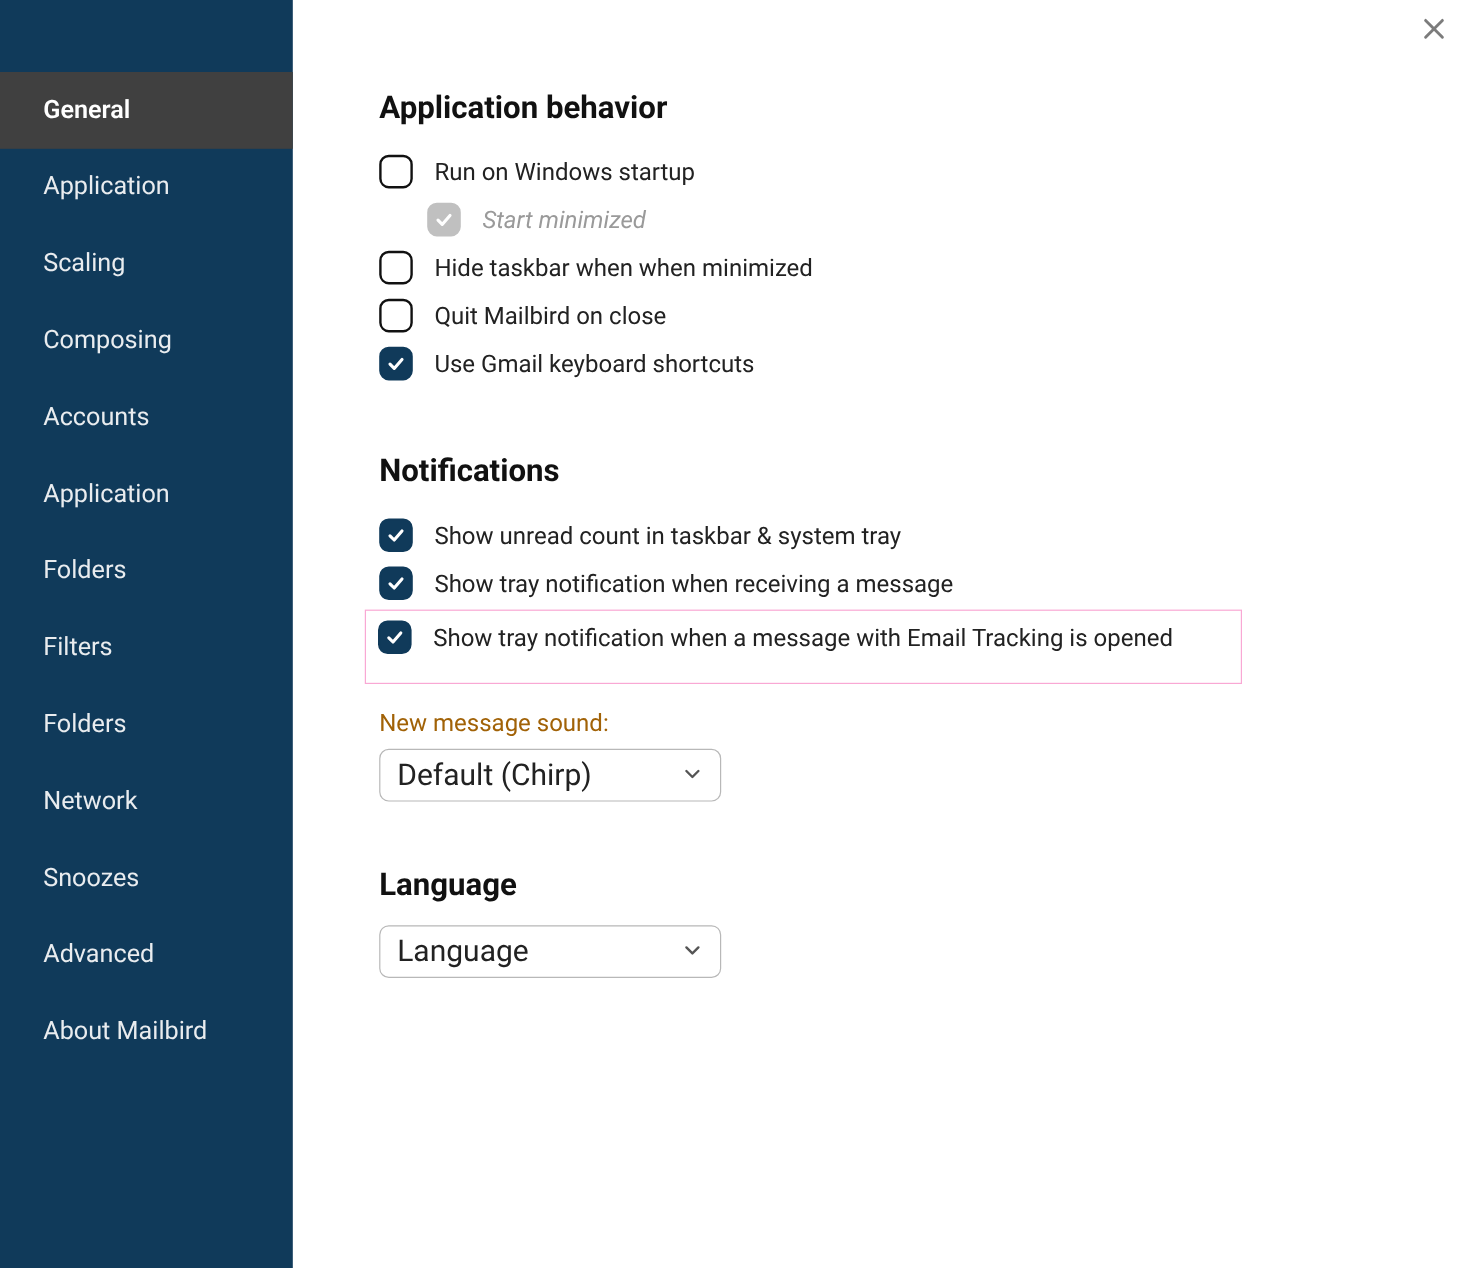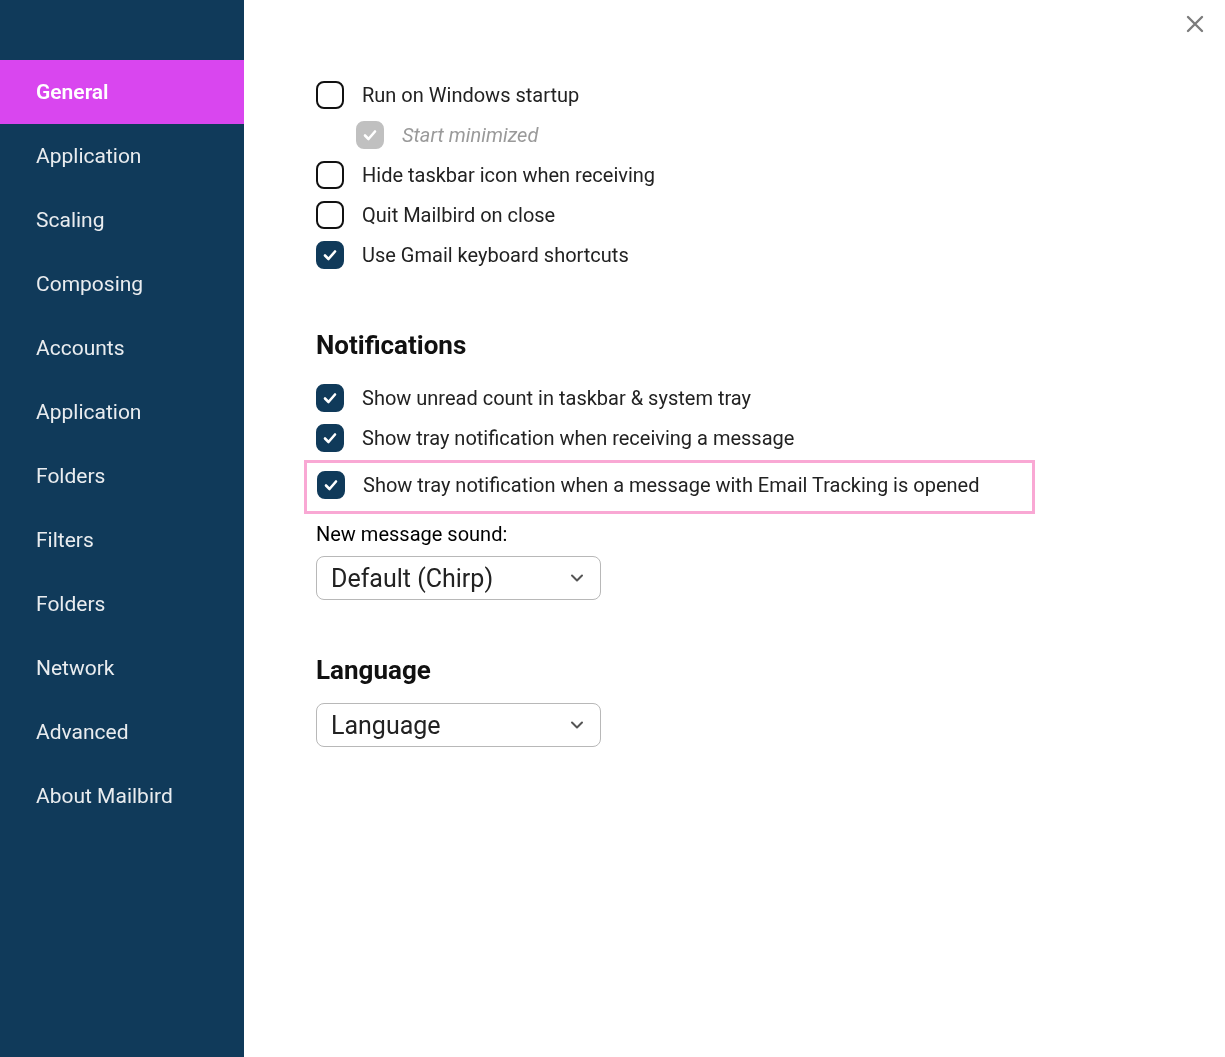--- a/index.html
+++ b/index.html
@@ -18,21 +18,21 @@
       padding-top: 60px;
       flex-shrink: 0;
     }
     .sidebar-item {
       padding: 20px 0 20px 36px;
       color: #e9ecef;
       font-size: 21px;
       cursor: pointer;
     }
     .sidebar-item.active {
-      background: #d946ef;
+      background: #404040;
       color: #ffffff;
       font-weight: 600;
     }
     .content {
       flex: 1;
       padding: 75px 40px 40px 72px;
       position: relative;
       overflow-y: auto;
     }
     .close-btn {
@@ -51,22 +51,22 @@
       margin-bottom: 18px;
     }
     .row {
       display: flex;
       align-items: center;
       gap: 18px;
       padding: 6px 0;
     }
     .row.indent { padding-left: 40px; font-style: italic; }
     .row.highlight {
-      border: 3px solid #f9a8d4;
-      padding: 8px 10px 12px 10px;
+      border: 1px solid #f9a8d4;
+      padding: 8px 10px 24px 10px;
       margin-left: -12px;
       margin-right: 150px;
       margin-top: 2px;
       margin-bottom: 4px;
     }
     .cb {
       width: 28px;
       height: 28px;
       border: 2.5px solid #111;
       border-radius: 8px;
@@ -89,22 +89,22 @@
     }
     .cb.disabled svg { display: block; }
     .cb svg { display: none; }
     .row-label {
       font-size: 20px;
       color: #222;
     }
     .row-label.disabled { color: #9a9a9a; }
     .field-label {
       font-size: 20px;
-      color: #000000;
-      margin-top: 8px;
+      color: #a16207;
+      margin-top: 20px;
       margin-bottom: 10px;
     }
     .select {
       width: 285px;
       height: 44px;
       border: 1px solid #b8b8b8;
       border-radius: 8px;
       padding: 0 14px;
       display: flex;
       align-items: center;
@@ -123,33 +123,35 @@
   <div class="sidebar-item active"><span>General</span></div>
   <div class="sidebar-item"><span>Application</span></div>
   <div class="sidebar-item"><span>Scaling</span></div>
   <div class="sidebar-item"><span>Composing</span></div>
   <div class="sidebar-item"><span>Accounts</span></div>
   <div class="sidebar-item"><span>Application</span></div>
   <div class="sidebar-item"><span>Folders</span></div>
   <div class="sidebar-item"><span>Filters</span></div>
   <div class="sidebar-item"><span>Folders</span></div>
   <div class="sidebar-item"><span>Network</span></div>
+  <div class="sidebar-item"><span>Snoozes</span></div>
   <div class="sidebar-item"><span>Advanced</span></div>
   <div class="sidebar-item"><span>About Mailbird</span></div>
 </nav>
 
 <main class="content">
 
   <div class="close-btn">
     <svg width="20" height="20" viewBox="0 0 20 20">
         <path d="M3 3 L17 17 M17 3 L3 17" stroke="currentColor" stroke-width="2.4" stroke-linecap="round"></path>
       </svg>
   </div>
 
   <section class="section">
+    <h2 class="section-title">Application behavior</h2>
 
     <div class="row">
       <span class="cb">
         
       </span>
       <span class="row-label">Run on Windows startup</span>
     </div>
 
     <div class="row indent">
       <span class="cb disabled">
@@ -157,21 +159,21 @@
             <path d="M3 8.5 L6.5 12 L13 4.5" stroke="#fff" stroke-width="2.6" fill="none" stroke-linecap="round" stroke-linejoin="round"></path>
           </svg>
       </span>
       <span class="row-label disabled">Start minimized</span>
     </div>
 
     <div class="row">
       <span class="cb">
         
       </span>
-      <span class="row-label">Hide taskbar icon when receiving</span>
+      <span class="row-label">Hide taskbar when when minimized</span>
     </div>
 
     <div class="row">
       <span class="cb">
         
       </span>
       <span class="row-label">Quit Mailbird on close</span>
     </div>
 
     <div class="row">

